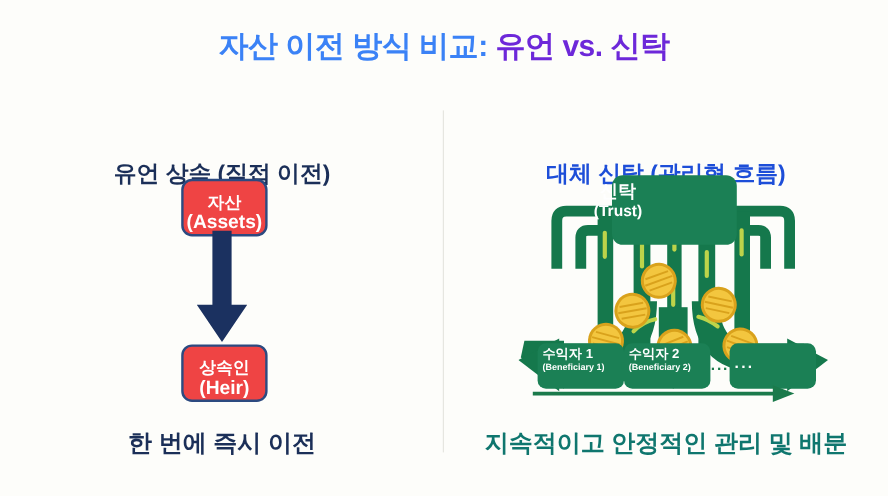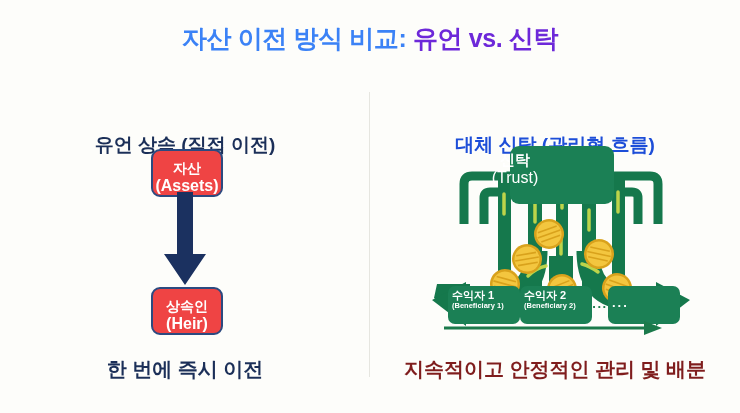--- a/index.html
+++ b/index.html
@@ -60,21 +60,21 @@
 
   .col-foot {
     position: absolute;
     top: 356px;
     font-size: 20px;
     font-weight: bold;
     text-align: center;
     white-space: nowrap;
   }
   #left-foot  { left: 20px;  width: 330px; color: #1b2f58; }
-  #right-foot { left: 390px; width: 330px; color: #7f1d1d; }
+  #right-foot { left: 390px; width: 330px; color: #0f766e; }
 
   
   .navy-box {
     position: absolute;
     background: #ef4444;
     border: 2px solid #2c4a80;
     border-radius: 9px;
     color: #ffffff;
     text-align: center;
     display: flex;
@@ -108,21 +108,21 @@
 
   .green-box-label {
     position: absolute;
     text-align: center;
     color: #ffffff;
     line-height: 1.1;
     pointer-events: none;
   }
   #trust-label { left: 476px; top: 152px; width: 78px; }
   #trust-label .kr { font-size: 15px; font-weight: bold; display: block; }
-  #trust-label .en { font-size: 16px; font-weight: normal; display: block; }
+  #trust-label .en { font-size: 13px; font-weight: bold; display: block; }
 
   .ben-label { position: absolute; text-align: left; color: #fff; line-height: 1.08; }
   .ben-label .kr { font-size: 11px; font-weight: bold; display: block; }
   .ben-label .en { font-size: 7.5px; font-weight: bold; display: block; }
   #ben1-label { left: 452px; top: 290px; width: 64px; }
   #ben2-label { left: 524px; top: 290px; width: 64px; }
   #ben3-label { left: 612px; top: 296px; width: 54px; font-size: 13px; font-weight: bold; letter-spacing: 2px; }
   #dots-mid   { position: absolute; left: 589px; top: 296px; width: 22px; text-align: center;
                 color: #1b7a4b; font-size: 13px; font-weight: bold; letter-spacing: 1.5px; }
 </style>

